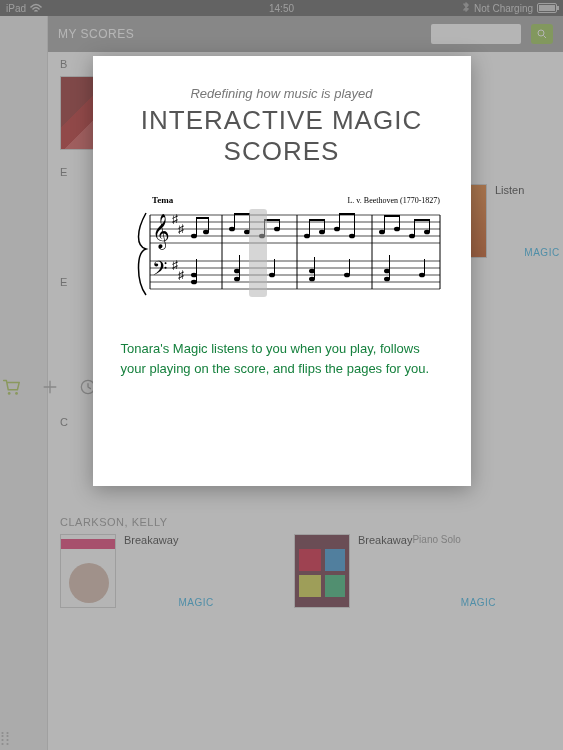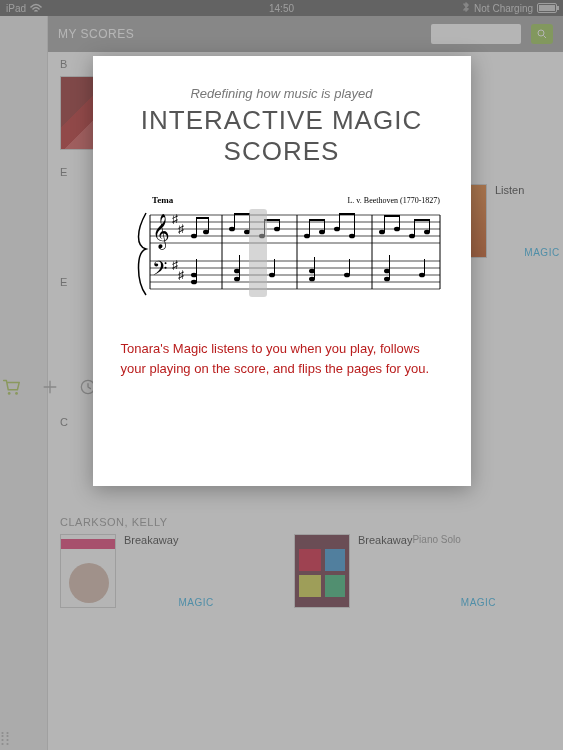--- a/index.html
+++ b/index.html
@@ -193,21 +193,21 @@
   .score-sample svg { width:100%; height:100%; }
   .cursor-bar {
     position:absolute;
     left: 128px; top: 18px;
     width: 18px; height: 88px;
     background: rgba(180,180,180,0.55);
     border-radius: 3px;
   }
   .modal-body {
     text-align:left;
-    color:#b91c1c;
+    color:#15803d;
     font-size: 13px;
     line-height: 1.5;
   }
 
   
   .stroke{stroke:currentColor;fill:none;stroke-width:1.6;stroke-linecap:round;stroke-linejoin:round;}
 </style>
 </head>
 <body>
 

